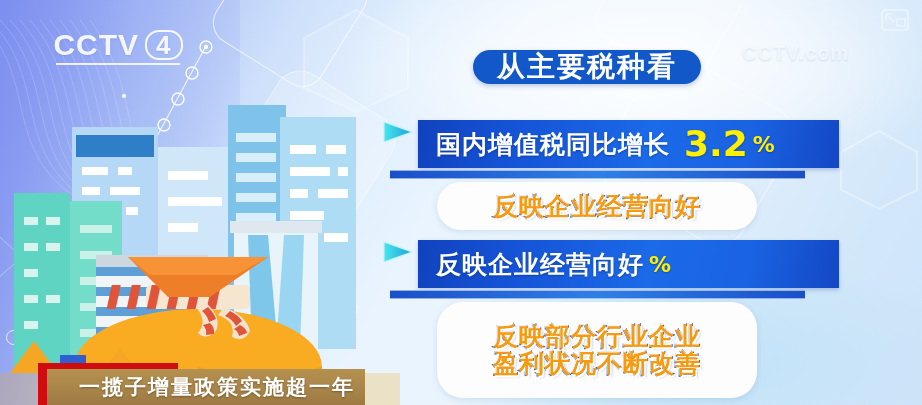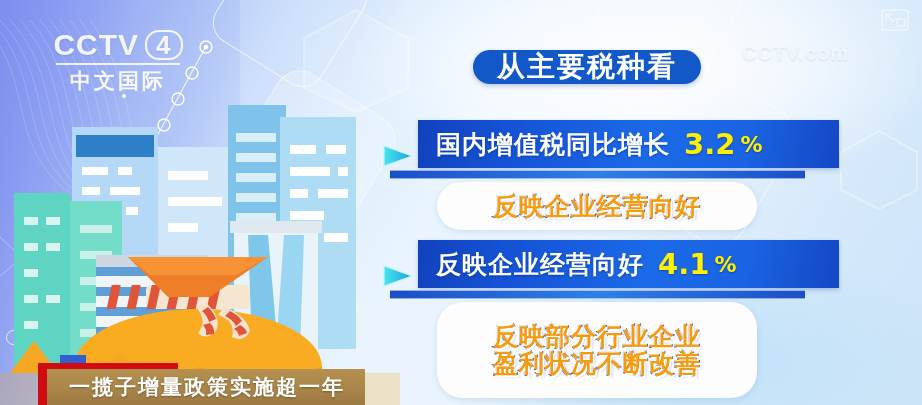--- a/index.html
+++ b/index.html
@@ -70,36 +70,36 @@
     background:#1358c8;border-radius:18px;
     display:flex;align-items:center;justify-content:center;
     box-shadow:0 2px 5px rgba(25,70,160,.28);
   }
   .title-pill span{
     color:#fff;font-size:28px;font-weight:bold;letter-spacing:2px;
     font-family:"DejaVu Sans","Liberation Sans",sans-serif;
   }
 
   
-  .row{position:absolute;display:flex;align-items:flex-end;}
+  .row{position:absolute;display:flex;align-items:flex-start;}
   .row .arrow{width:34px;height:24px;flex:0 0 auto;margin-right:2px;}
   .bar{
     position:relative;height:48px;width:389px;
     background:linear-gradient(100deg,#1142bd 0%,#1553d6 22%,#1b6ae8 55%,#1a63e2 78%,#1447c4 100%);
     display:flex;align-items:center;padding:0 14px 0 18px;
     box-shadow:0 2px 4px rgba(20,60,150,.25);
   }
   .bar .label{
     color:#fff;font-size:25px;font-weight:bold;letter-spacing:1px;
     font-family:"DejaVu Sans","Liberation Sans",sans-serif;
     text-shadow:0 1px 2px rgba(8,40,110,.5);
     white-space:nowrap;
   }
   .bar .val{
-    color:#ffef00;font-size:29px;font-weight:bold;margin-left:14px;line-height:1;
+    color:#ffef00;font-size:36px;font-weight:bold;margin-left:14px;line-height:1;
     font-family:"DejaVu Sans","Liberation Sans",sans-serif;
     text-shadow:0 1px 2px rgba(8,40,110,.45);
   }
   .bar .pct{
     color:#ffef00;font-size:22px;font-weight:bold;margin-left:5px;
     font-family:"DejaVu Sans","Liberation Sans",sans-serif;
     text-shadow:0 1px 2px rgba(8,40,110,.45);
   }
   .underline{
     position:absolute;height:7px;
@@ -126,21 +126,21 @@
       2.4px 2.4px 2px rgba(60,90,160,.25);
     white-space:nowrap;
   }
 
   
   .lt-red{position:absolute;left:38px;bottom:0;width:140px;height:42px;background:#cf0d11;}
   .lt-red-in{position:absolute;left:47px;bottom:0;width:122px;height:33px;background:#e4312c;}
   .lt-bar{
     position:absolute;left:47px;bottom:0;width:318px;height:36px;
     background:linear-gradient(180deg,#b4914f 0%,#a9854a 55%,#9d7a42 100%);
-    display:flex;align-items:center;
+    display:flex;align-items:center;justify-content:center;
   }
   .lt-bar span{
     color:#fff;font-size:21px;font-weight:bold;letter-spacing:2px;margin-left:22px;
     font-family:"DejaVu Sans","Liberation Sans",sans-serif;
     text-shadow:0 1px 2px rgba(60,40,10,.45);
   }
 
   
   .wm{
     position:absolute;left:742px;top:42px;
@@ -210,21 +210,20 @@
   <div class="circ" style="left:333px;top:268px;width:11px;height:11px;"></div>
   <div class="circ" style="left:340px;top:300px;width:16px;height:16px;"></div>
   <div class="circ" style="left:326px;top:330px;width:13px;height:13px;"></div>
 
   <div class="logo">
     <div class="mark">
       <span>CCTV</span>
       <span class="num">4</span>
     </div>
     <div class="rule"></div>
-    <div class="sub">中文国际</div>
   </div>
 
   <div class="city">
     <svg viewBox="0 0 400 300" preserveAspectRatio="none">
 
       <rect x="72" y="22" width="86" height="220" fill="#b4d8f5"></rect>
       <rect x="76" y="30" width="78" height="22" fill="#2f7fc8"></rect>
       <g fill="#ffffff">
         <rect x="82" y="62" width="26" height="8"></rect>
           <rect x="118" y="62" width="14" height="8"></rect>
@@ -366,21 +365,20 @@
         <linearGradient id="ag2" x1="0" y1="0" x2="1" y2="0">
           <stop offset="0" stop-color="#46e6ee"></stop>
             <stop offset="1" stop-color="#1f9fd8"></stop>
         </linearGradient>
       </defs>
       <polygon points="2,2 30,12 2,22" fill="url(#ag2)"></polygon>
       <polygon points="2,2 30,12 2,22" fill="none" stroke="#bff4f8" stroke-width="1.2"></polygon>
     </svg>
     <div class="bar">
       <span class="label">反映企业经营向好</span>
-      <span class="val">4.1</span>
       <span class="pct">%</span>
     </div>
   </div>
   <div class="underline" style="left:390px;top:290px;width:415px;"></div>
 
   <div class="wpill" style="left:437px;top:302px;width:320px;height:96px;">
     <div class="otext">反映部分行业企业</div>
     <div class="otext">盈利状况不断改善</div>
   </div>
 

